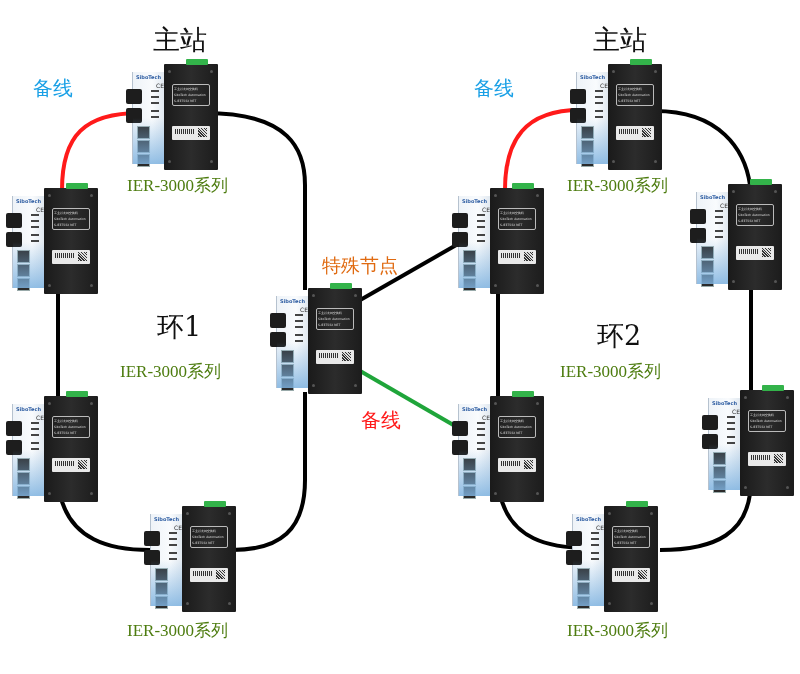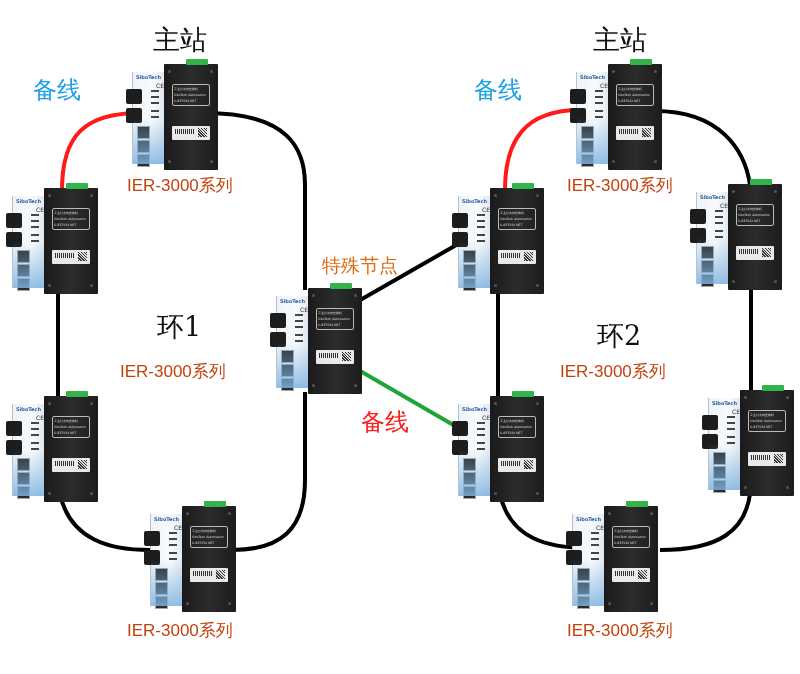--- a/index.html
+++ b/index.html
@@ -2,23 +2,23 @@
 <html><head>
 <meta charset="utf-8">
 <style>
   html, body { margin: 0; padding: 0; background: #ffffff; }
   body { width: 800px; height: 674px; position: relative; overflow: hidden;
          font-family: "DejaVu Sans", "Liberation Sans", sans-serif; }
   #wires { position: absolute; left: 0; top: 0; width: 800px; height: 674px; }
   .label { position: absolute; white-space: nowrap; line-height: 1; }
   .title { font-family: "DejaVu Serif", "Liberation Serif", serif; font-size: 27px; color: #111; }
   .ring-title { font-family: "DejaVu Serif", "Liberation Serif", serif; font-size: 27px; color: #111; }
-  .backup { font-size: 24px; }
+  .backup { font-size: 20px; }
   .special { font-size: 19px; }
-  .model { font-family: Liberation Sans, sans-serif; font-size: 17px; color: #c2410c; }
+  .model { font-family: Liberation Serif, serif; font-size: 17px; color: #4d7c0f; }
 
   .device { position: absolute; width: 86px; height: 106px; }
   .dev-side { position: absolute; left: 0; top: 8px; width: 32px; height: 92px;
               background: linear-gradient(90deg, #eef3f8 0%, #f9fbfd 60%, #dfe7ef 100%);
               border-left: 1px solid #b6c2cf; }
   .dev-side::after { content: ""; position: absolute; left: 0; bottom: 0; width: 100%; height: 46px;
               background: linear-gradient(180deg, rgba(0,0,0,0) 0%, #7fb3e0 100%); opacity: .85; }
   .dev-brand { position: absolute; left: 3px; top: 2px; font-size: 5px; color: #2a5aa0; font-weight: bold; }
   .dev-ce { position: absolute; left: 23px; top: 10px; font-size: 6px; color: #333; }
   .dev-fiber { position: absolute; left: -7px; width: 16px; height: 15px; background: #1d1d1d; border-radius: 2px; }

